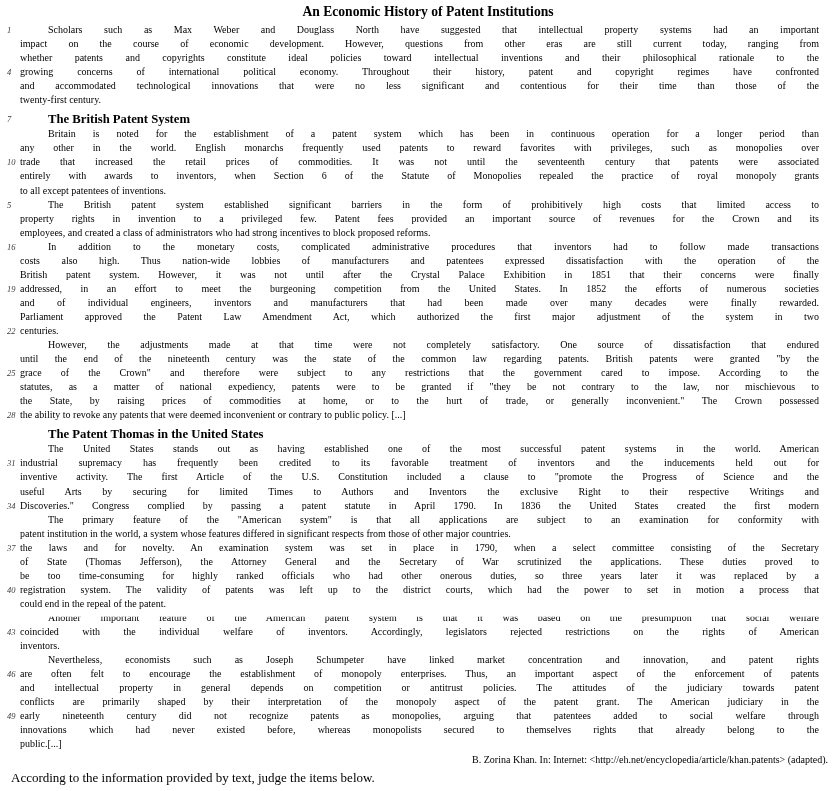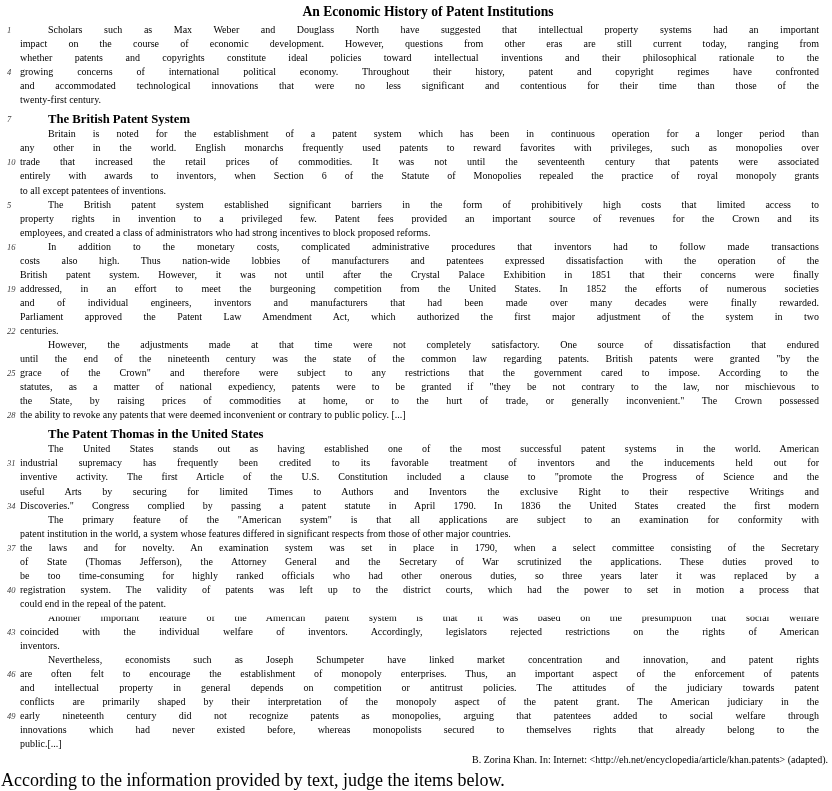--- a/index.html
+++ b/index.html
@@ -43,22 +43,22 @@
   
   .line.cliptop .ltext { clip-path: inset(41% 0 0 0); }
   .citation {
     text-align: right;
     margin: 3px 4px 0 0;
     font-size: 10px;
   }
   .citation .it { }
   .footer {
     margin-top: 5px;
-    padding-left: 1px;
-    font-size: 18px;
+    padding-left: 11px;
+    font-size: 13px;
   }
 </style>
 </head>
 <body>
 
 <div class="page">
   <div class="title">An Economic History of Patent Institutions</div>
 
   <div id="doc-body" class="doc-body">
       <div class="line indent">

